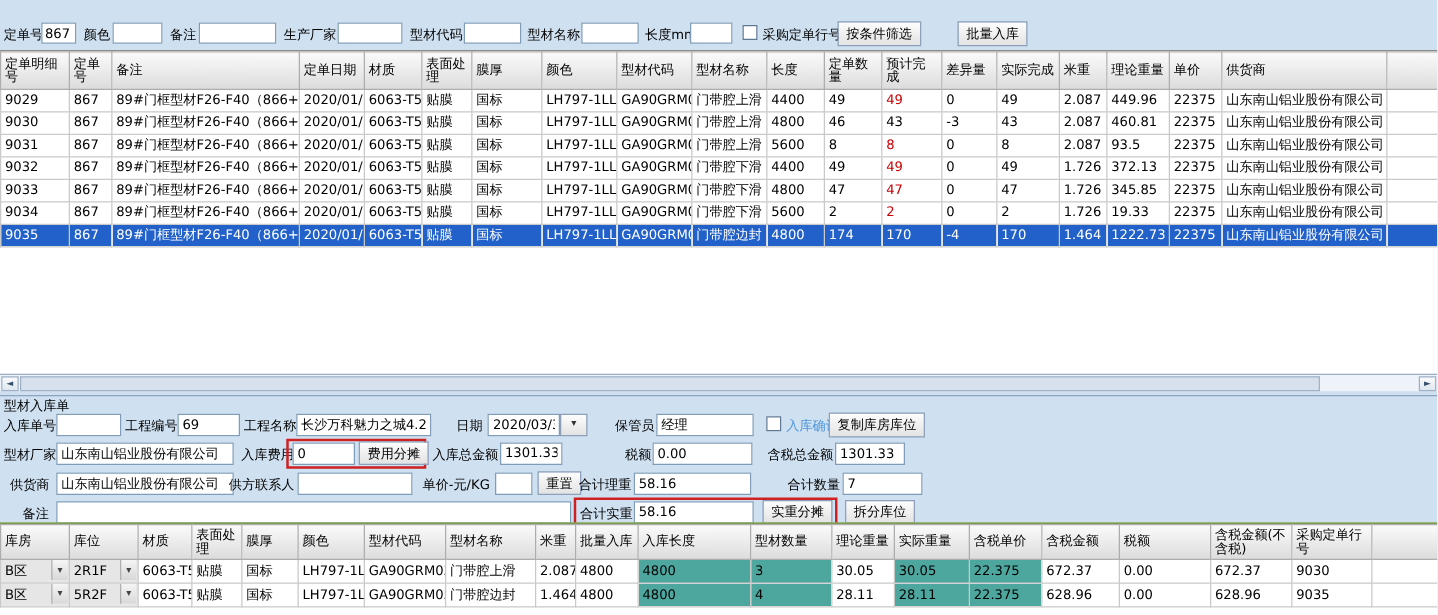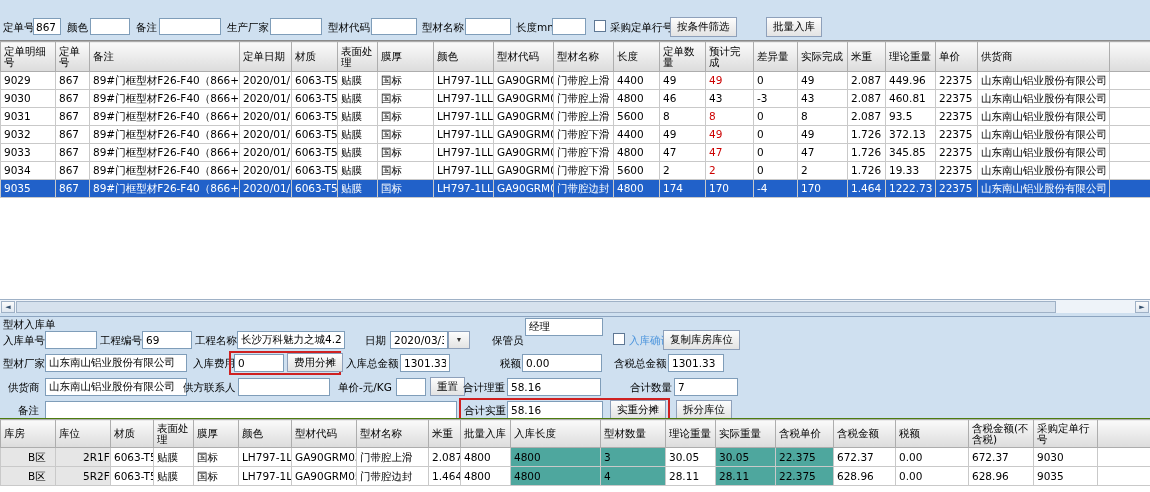--- a/index.html
+++ b/index.html
@@ -16,21 +16,21 @@
   .cb { position:absolute; width:12px; height:12px; background:#fff; border:1px solid #5f7894; }
 
   .table-wrap { position:absolute; top:40px; left:0; right:0; bottom:14px; background:#fff; border-top:1px solid #8a8a8a; overflow:hidden; }
   table { border-collapse:collapse; table-layout:fixed; width:1151px; font-size:10.5px; }
   th { background:linear-gradient(#fafafa,#dcdcdc); border:1px solid #adadad; font-weight:normal; text-align:left; vertical-align:middle; padding:1px 3px; height:30px; line-height:11px; overflow:hidden; }
   td { border:1px solid #c9c9c9; padding:0 3px; height:17px; line-height:17px; white-space:nowrap; overflow:hidden; background:#fff; }
   tr.selected td { background:#2161c9; color:#fff; }
   td.red { color:#cc0000; }
   td.teal { background:#4ea79e; color:#000; }
   td.combo { background:#e6e6e6; padding:0; }
-  td.combo .combo-text { display:inline-block; padding-left:3px; width:calc(100% - 14px); overflow:hidden; vertical-align:top;margin-left:24px; }
+  td.combo .combo-text { display:inline-block; padding-left:3px; width:calc(100% - 14px); overflow:hidden; vertical-align:top; }
   td.combo .combo-arrow { display:inline-block; width:13px; height:16px; text-align:center; font-size:8px; line-height:15px; color:#444; background:linear-gradient(#f5f5f5,#d8d8d8); border-left:1px solid #b0b0b0; vertical-align:top; }
 
   .hscroll { position:absolute; left:0; right:0; bottom:0; height:14px; background:#eef3f9; border-top:1px solid #9fb1c6; }
   .hs-btn { position:absolute; top:1px; width:14px; height:12px; font-size:7px; line-height:11px; text-align:center; color:#35506e; background:linear-gradient(#fbfbfb,#dfe7f0); border:1px solid #9fb1c6; }
   .hs-thumb { position:absolute; top:1px; left:16px; width:1040px; height:12px; background:#d6e1ed; border:1px solid #9fb1c6; }
 
   
   .bottom-panel { position:absolute; top:316px; left:0; width:1150px; height:176px; background:#cfe0f0; border-top:1px solid #8ca4c0; }
   .bottom-panel .lbl { position:absolute; white-space:nowrap; }
   .bottom-panel .txt { position:absolute; height:18px; border:1px solid #7f9db9; background:#fff; font:inherit; padding:0 3px; }
@@ -288,21 +288,21 @@
     <span class="lbl" style="left:3px;top:17px">入库单号</span>
     <input class="txt ro" style="left: 45px; top: 14px; width: 52px;" value="">
     <span class="lbl" style="left:100px;top:17px">工程编号</span>
     <input class="txt ro" style="left: 142px; top: 14px; width: 50px;" value="69">
     <span class="lbl" style="left:195px;top:17px">工程名称</span>
     <input class="txt ro" style="left: 237px; top: 14px; width: 108px;" value="长沙万科魅力之城4.2期">
     <span class="lbl" style="left:365px;top:17px">日期</span>
     <input class="txt" style="left: 390px; top: 14px; width: 58px;" value="2020/03/31">
     <button class="date-btn" style="left:448px;top:14px">▼</button>
     <span class="lbl" style="left:492px;top:17px">保管员</span>
-    <input class="txt ro" style="left: 525px; top: 1px; width: 78px;" value="经理">
+    <input class="txt ro" style="left: 525px; top: 14px; width: 78px;" value="经理">
     <span class="cb" style="left:613px;top:16px"></span>
     <span class="lbl blue-lbl" style="left:629px;top:17px">入库确认</span>
     <button class="btn" style="left:663px;top:13px">复制库房库位</button>
 
     <span class="lbl" style="left:3px;top:40px">型材厂家</span>
     <input class="txt ro" style="left: 45px; top: 37px; width: 142px;" value="山东南山铝业股份有限公司">
     <span class="lbl" style="left:193px;top:40px">入库费用</span>
     <div class="redbox" style="left:229px;top:34px;width:112px;height:24px"></div>
     <input class="txt" style="left: 234px; top: 37px; width: 50px;" value="0">
     <button class="btn" style="left:287px;top:36px;height:19px">费用分摊</button>

